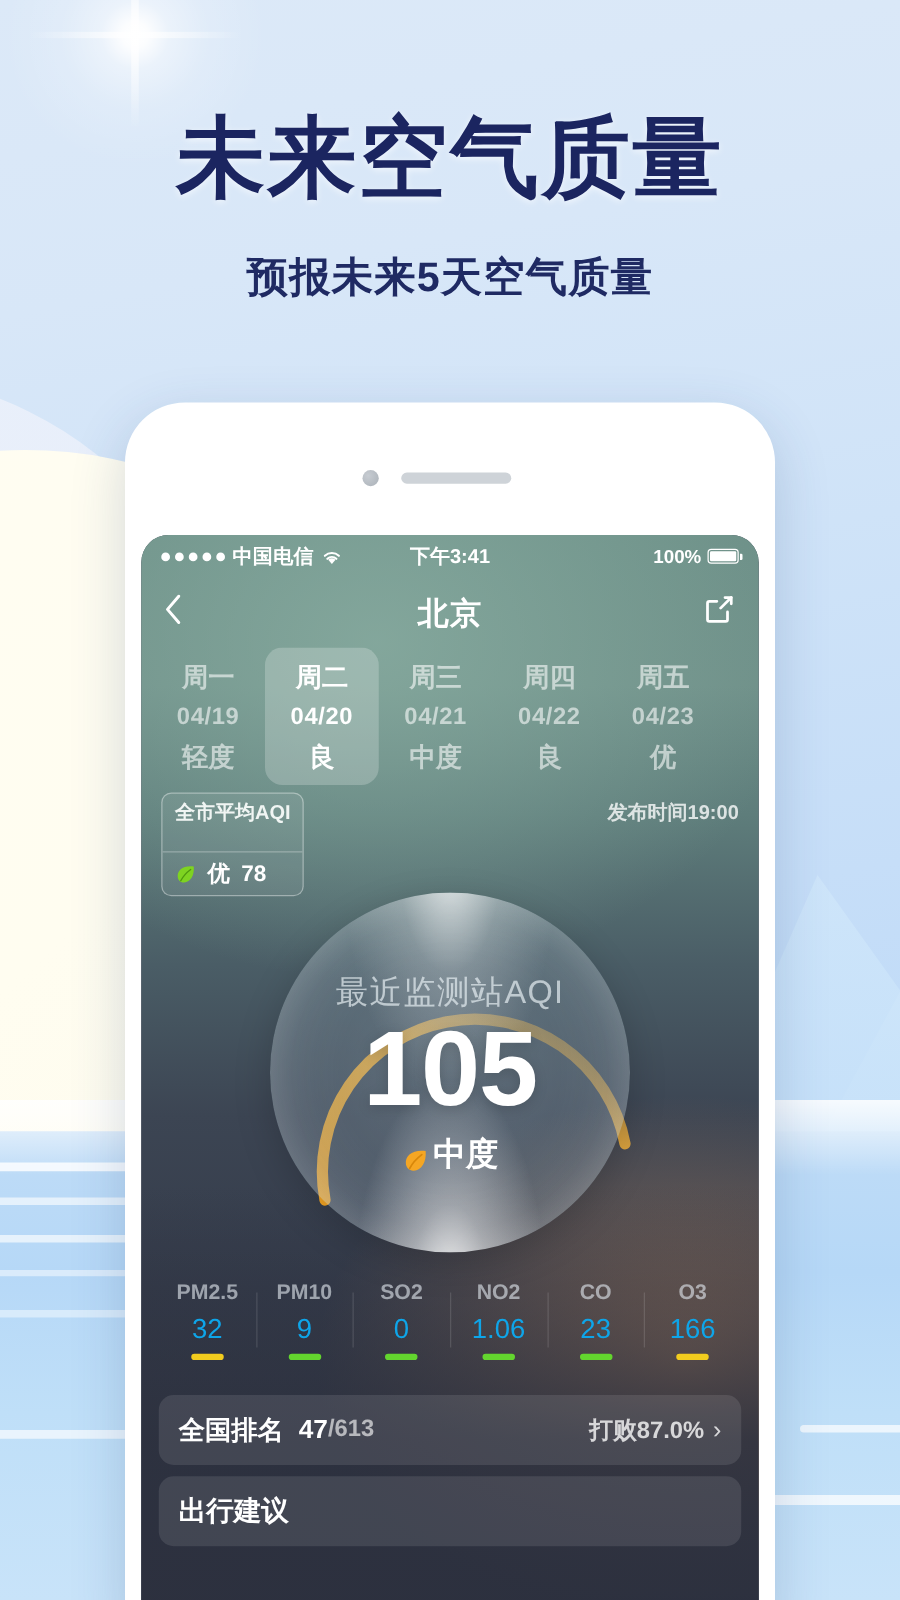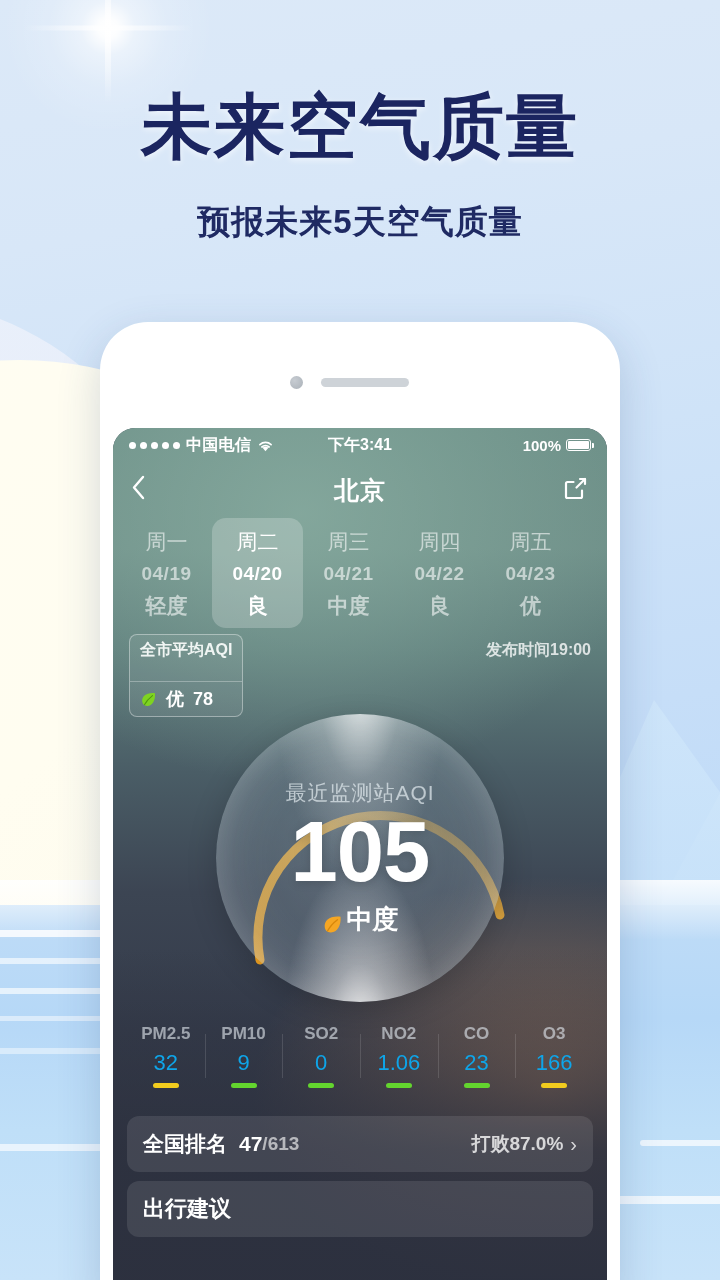--- a/index.html
+++ b/index.html
@@ -145,21 +145,21 @@
   .nav-share { margin-left:auto; position:relative; z-index:2; }
 
   
   .days { position:relative; display:flex; padding:0 8px; height:110px; overflow:hidden; }
   .day {
     min-width:91px; flex:0 0 91px; padding-top:10px;
     display:flex; flex-direction:column; align-items:center; gap:7px;
     border-radius:14px; color:rgba(255,255,255,.58);
   }
   .day.sel { background:rgba(255,255,255,.22); color:#ffffff; }
-  .day .dw { font-size:21px; font-weight:normal; }
+  .day .dw { font-size:21px; font-weight:bold; }
   .day .dd { font-size:19px; font-weight:bold; letter-spacing:.5px; }
   .day .dq { font-size:21px; font-weight:bold; }
   .day.sel .dw, .day.sel .dd, .day.sel .dq { color:#fff; }
 
   
   .avgrow { position:relative; display:flex; align-items:flex-start; padding:6px 16px 0 16px; height:64px; }
   .avgbox {
     border:1px solid rgba(255,255,255,.38); border-radius:8px; overflow:hidden;
     background:rgba(255,255,255,.07);
   }
@@ -177,21 +177,21 @@
     background:
       radial-gradient(ellipse at 50% 112%,rgba(255,255,255,.95) 0%,rgba(255,255,255,.42) 16%,rgba(255,255,255,0) 38%),
       radial-gradient(ellipse at 50% -8%,rgba(255,255,255,.78) 0%,rgba(255,255,255,.22) 20%,rgba(255,255,255,0) 42%),
       radial-gradient(circle at 50% 50%,rgba(140,158,170,.42) 0%,rgba(120,138,152,.34) 62%,rgba(185,200,210,.30) 88%,rgba(235,243,247,.55) 100%);
     box-shadow:inset 0 0 60px rgba(255,255,255,.22), 0 8px 30px rgba(0,0,0,.18);
   }
   .sphere-inner {
     position:absolute; inset:0; display:flex; flex-direction:column;
     align-items:center; justify-content:center; gap:2px;
   }
-  .sph-label { font-size:21px; color:rgba(226,234,238,.72); font-weight:500; letter-spacing:1px; }
+  .sph-label { font-size:26px; color:rgba(226,234,238,.72); font-weight:500; letter-spacing:1px; }
   .sph-value { font-size:85px; font-weight:bold; line-height:1; color:#ffffff; letter-spacing:-1px; text-shadow:0 2px 10px rgba(0,0,0,.15); }
   .sph-level { display:flex; align-items:center; gap:8px; font-size:26px; font-weight:bold; color:#fff; margin-top:6px; }
 
   
   .pollutants { position:relative; display:flex; padding:0 14px; height:92px; align-items:flex-start; }
   .pol { flex:1; text-align:center; position:relative; }
   .pol + .pol:before {
     content:""; position:absolute; left:0; top:10px; bottom:10px; width:1px;
     background:rgba(255,255,255,.13);
   }

